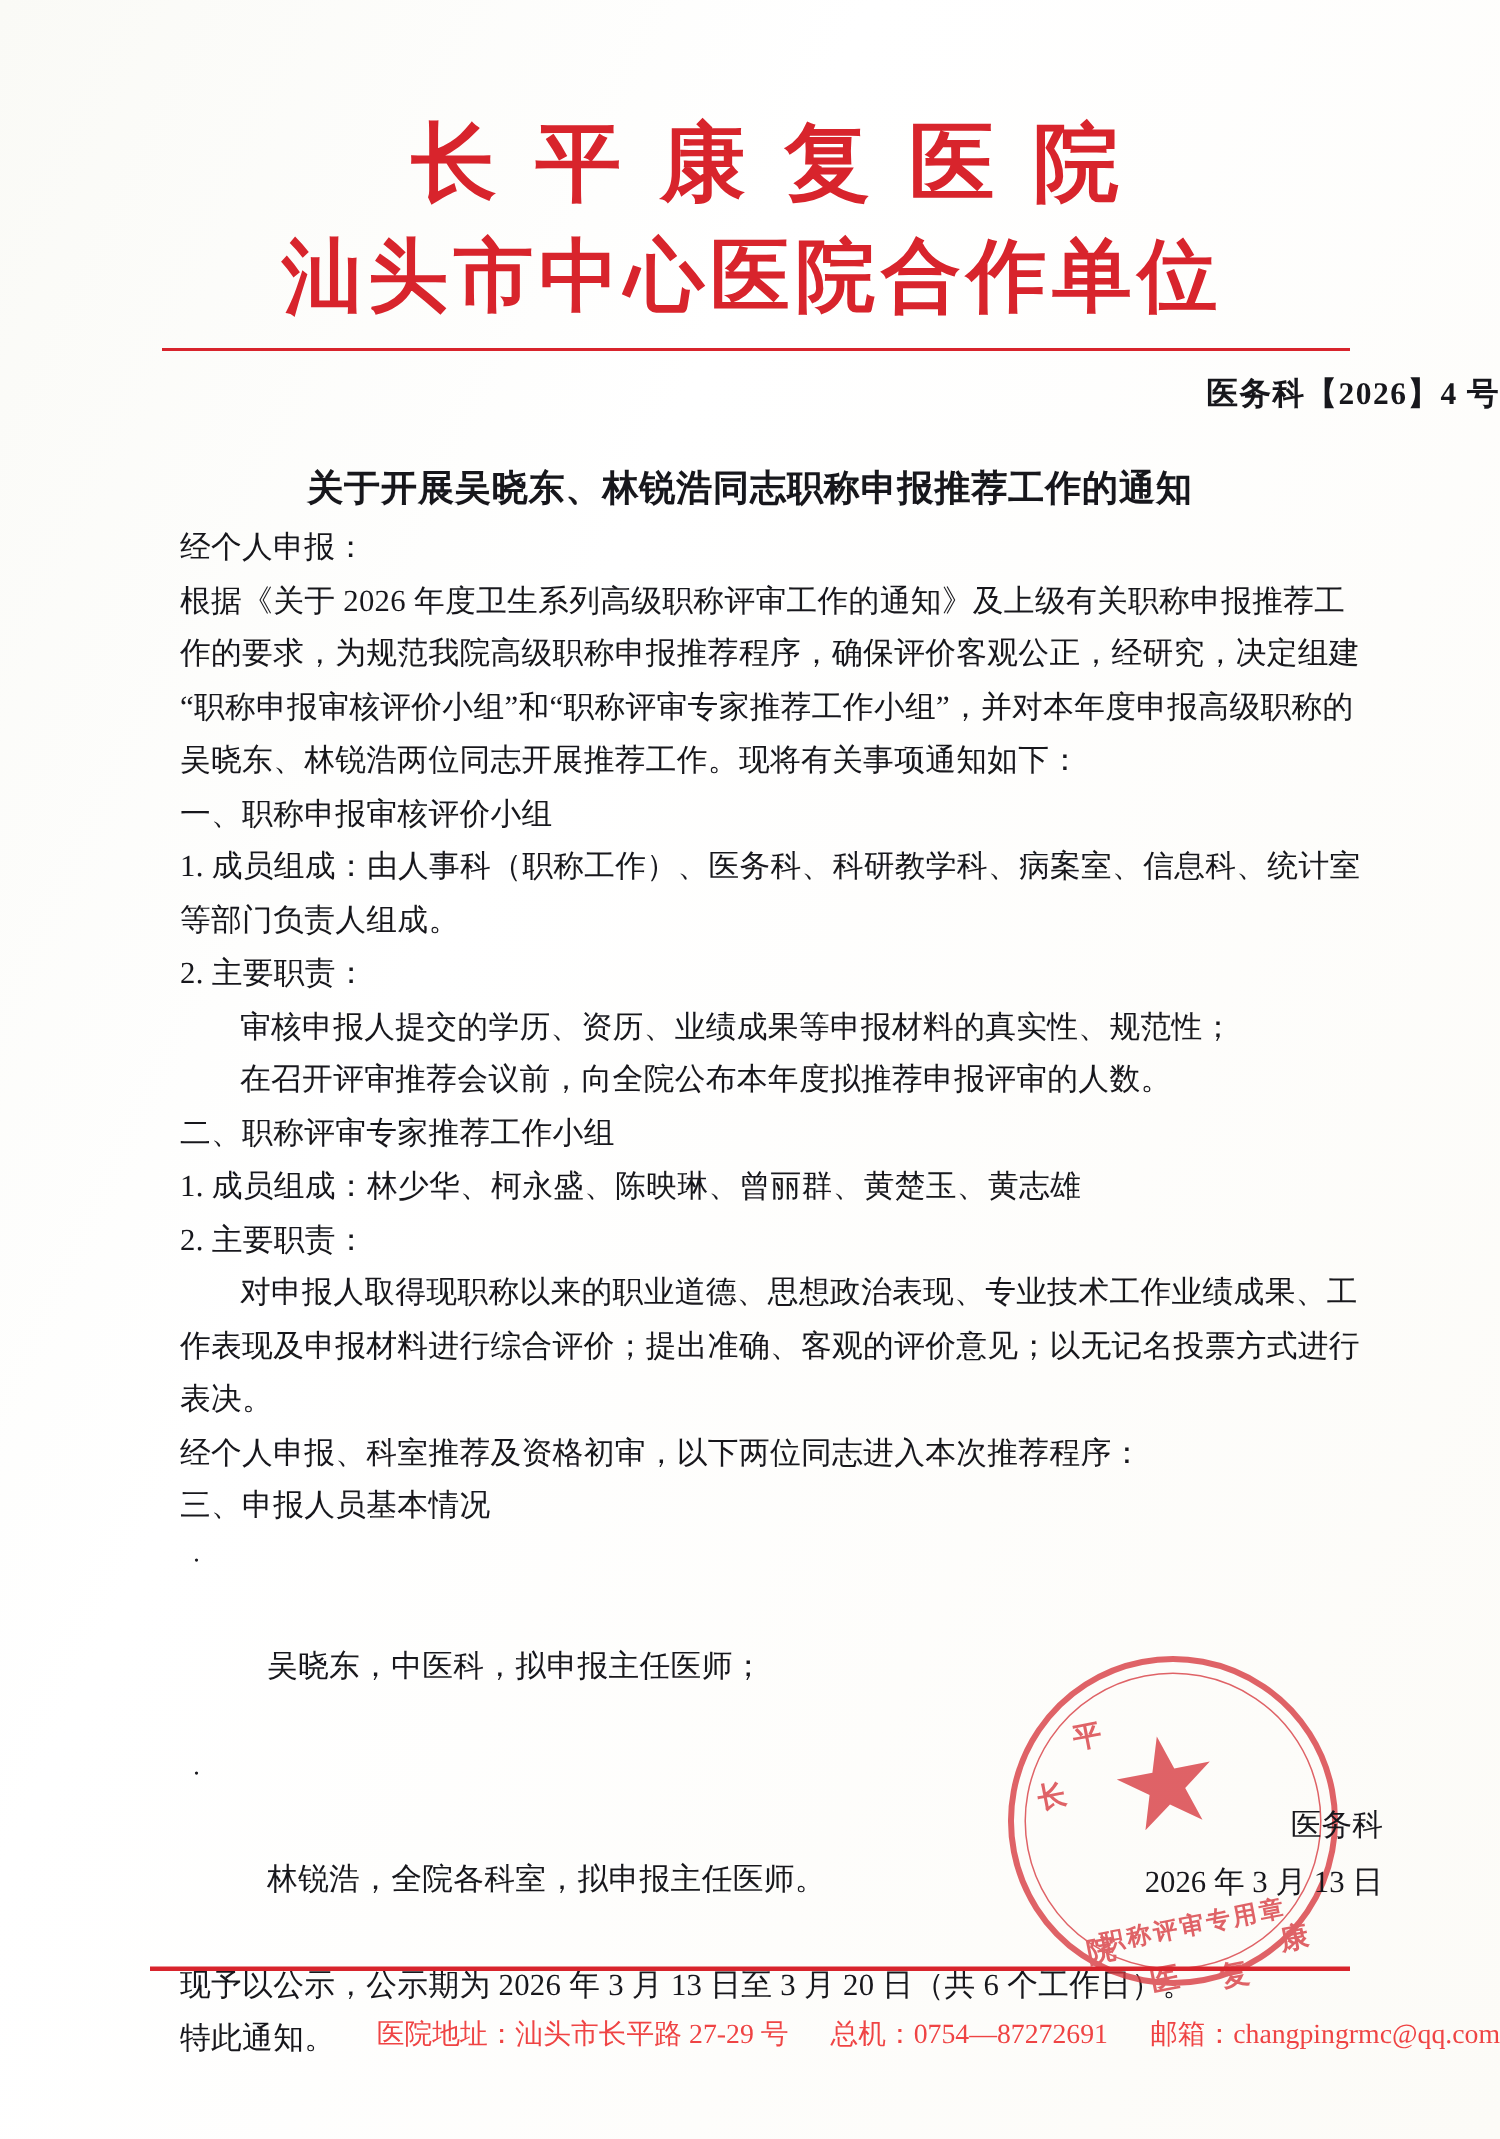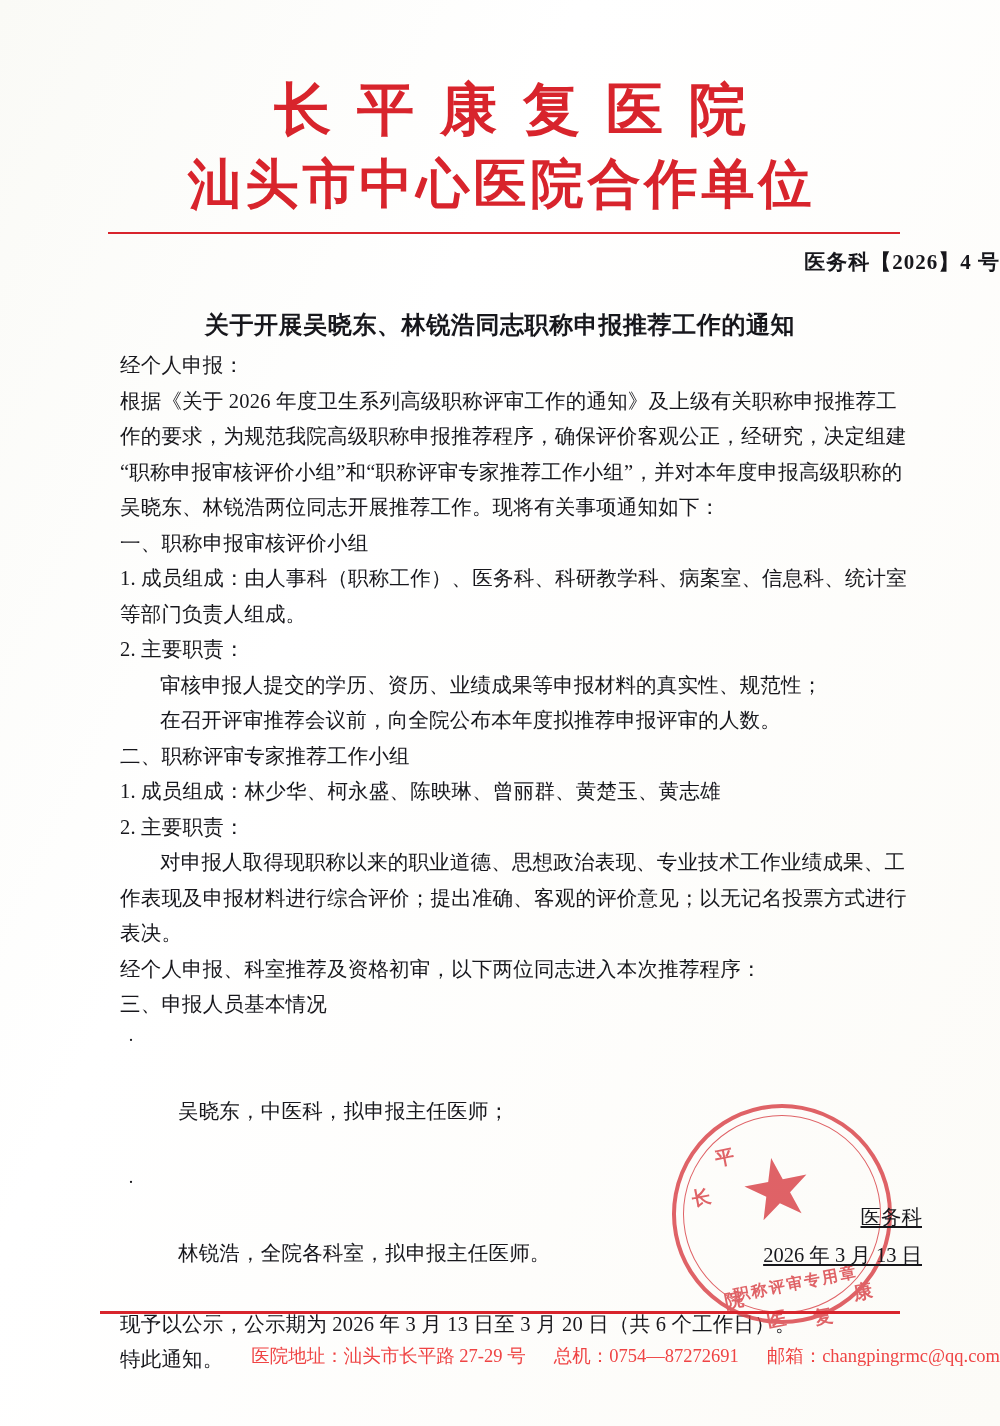--- a/index.html
+++ b/index.html
@@ -123,21 +123,20 @@
 
   
   .sign-block {
     position: absolute;
     right: 78px;
     top: 1198px;
     text-align: right;
     font-size: 20.5px;
     line-height: 38px;
     color: #17171c;
-    text-decoration: underline;
   }
 
   
   .seal {
     position: absolute;
     left: 672px;
     top: 1104px;
     width: 212px;
     height: 212px;
     border: 4px solid #d7383e;

